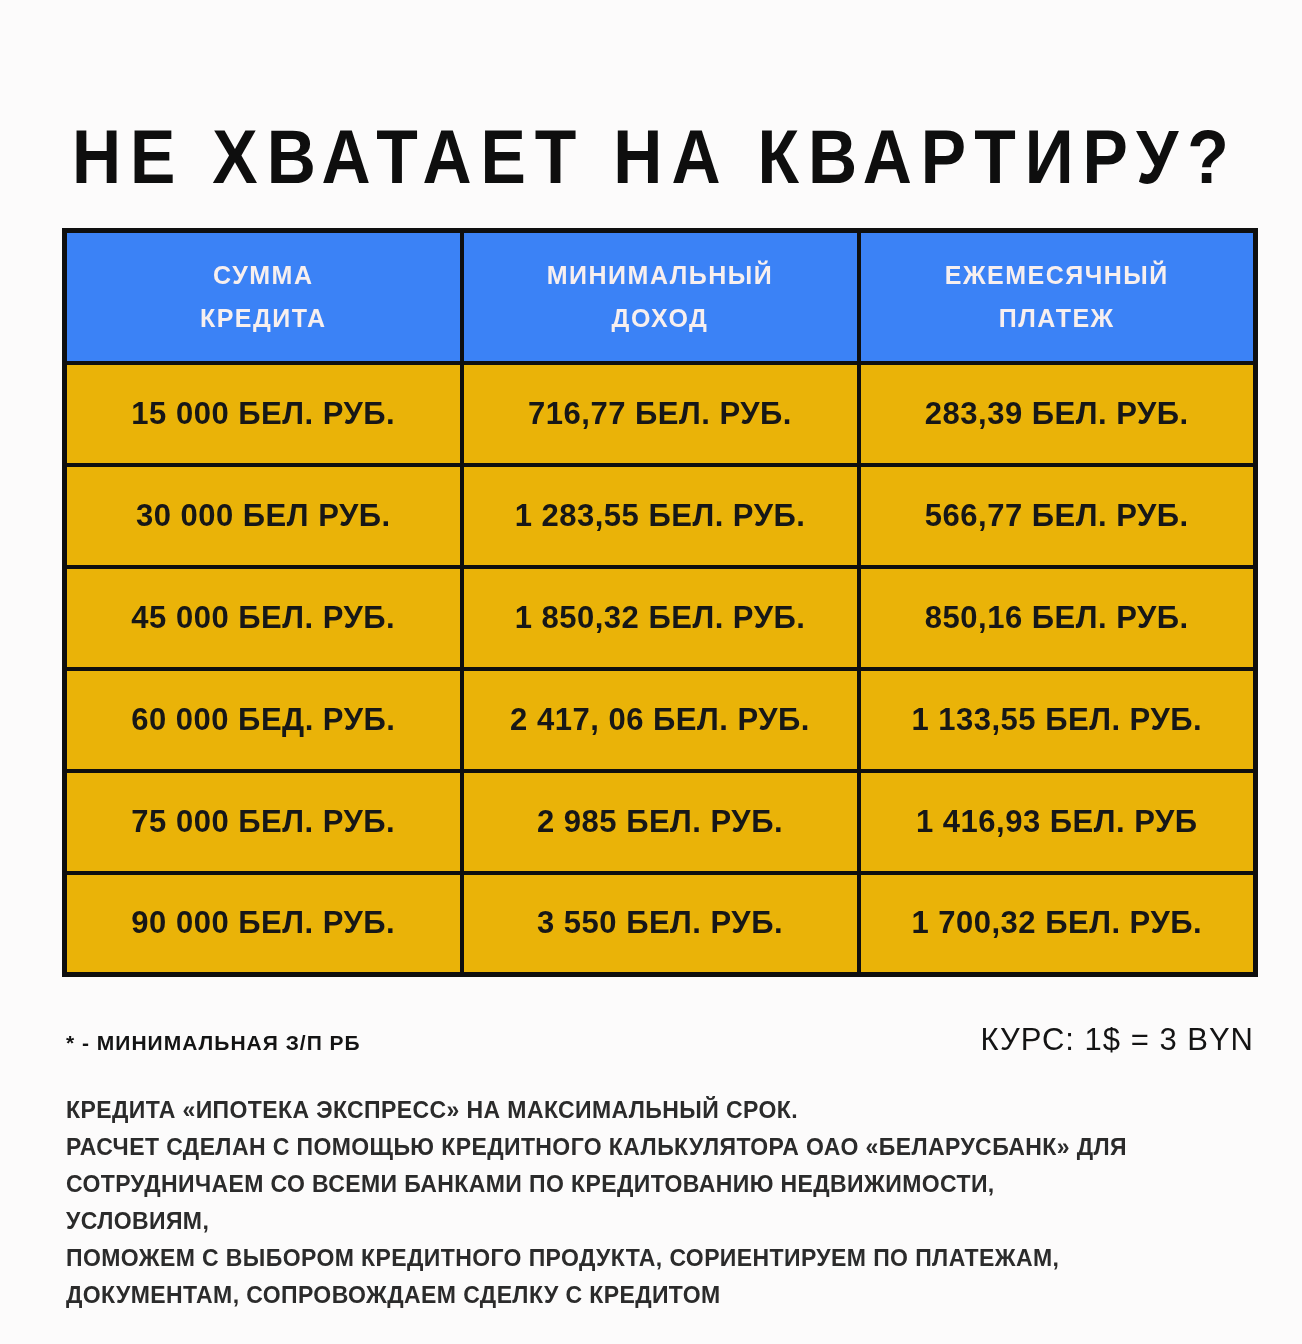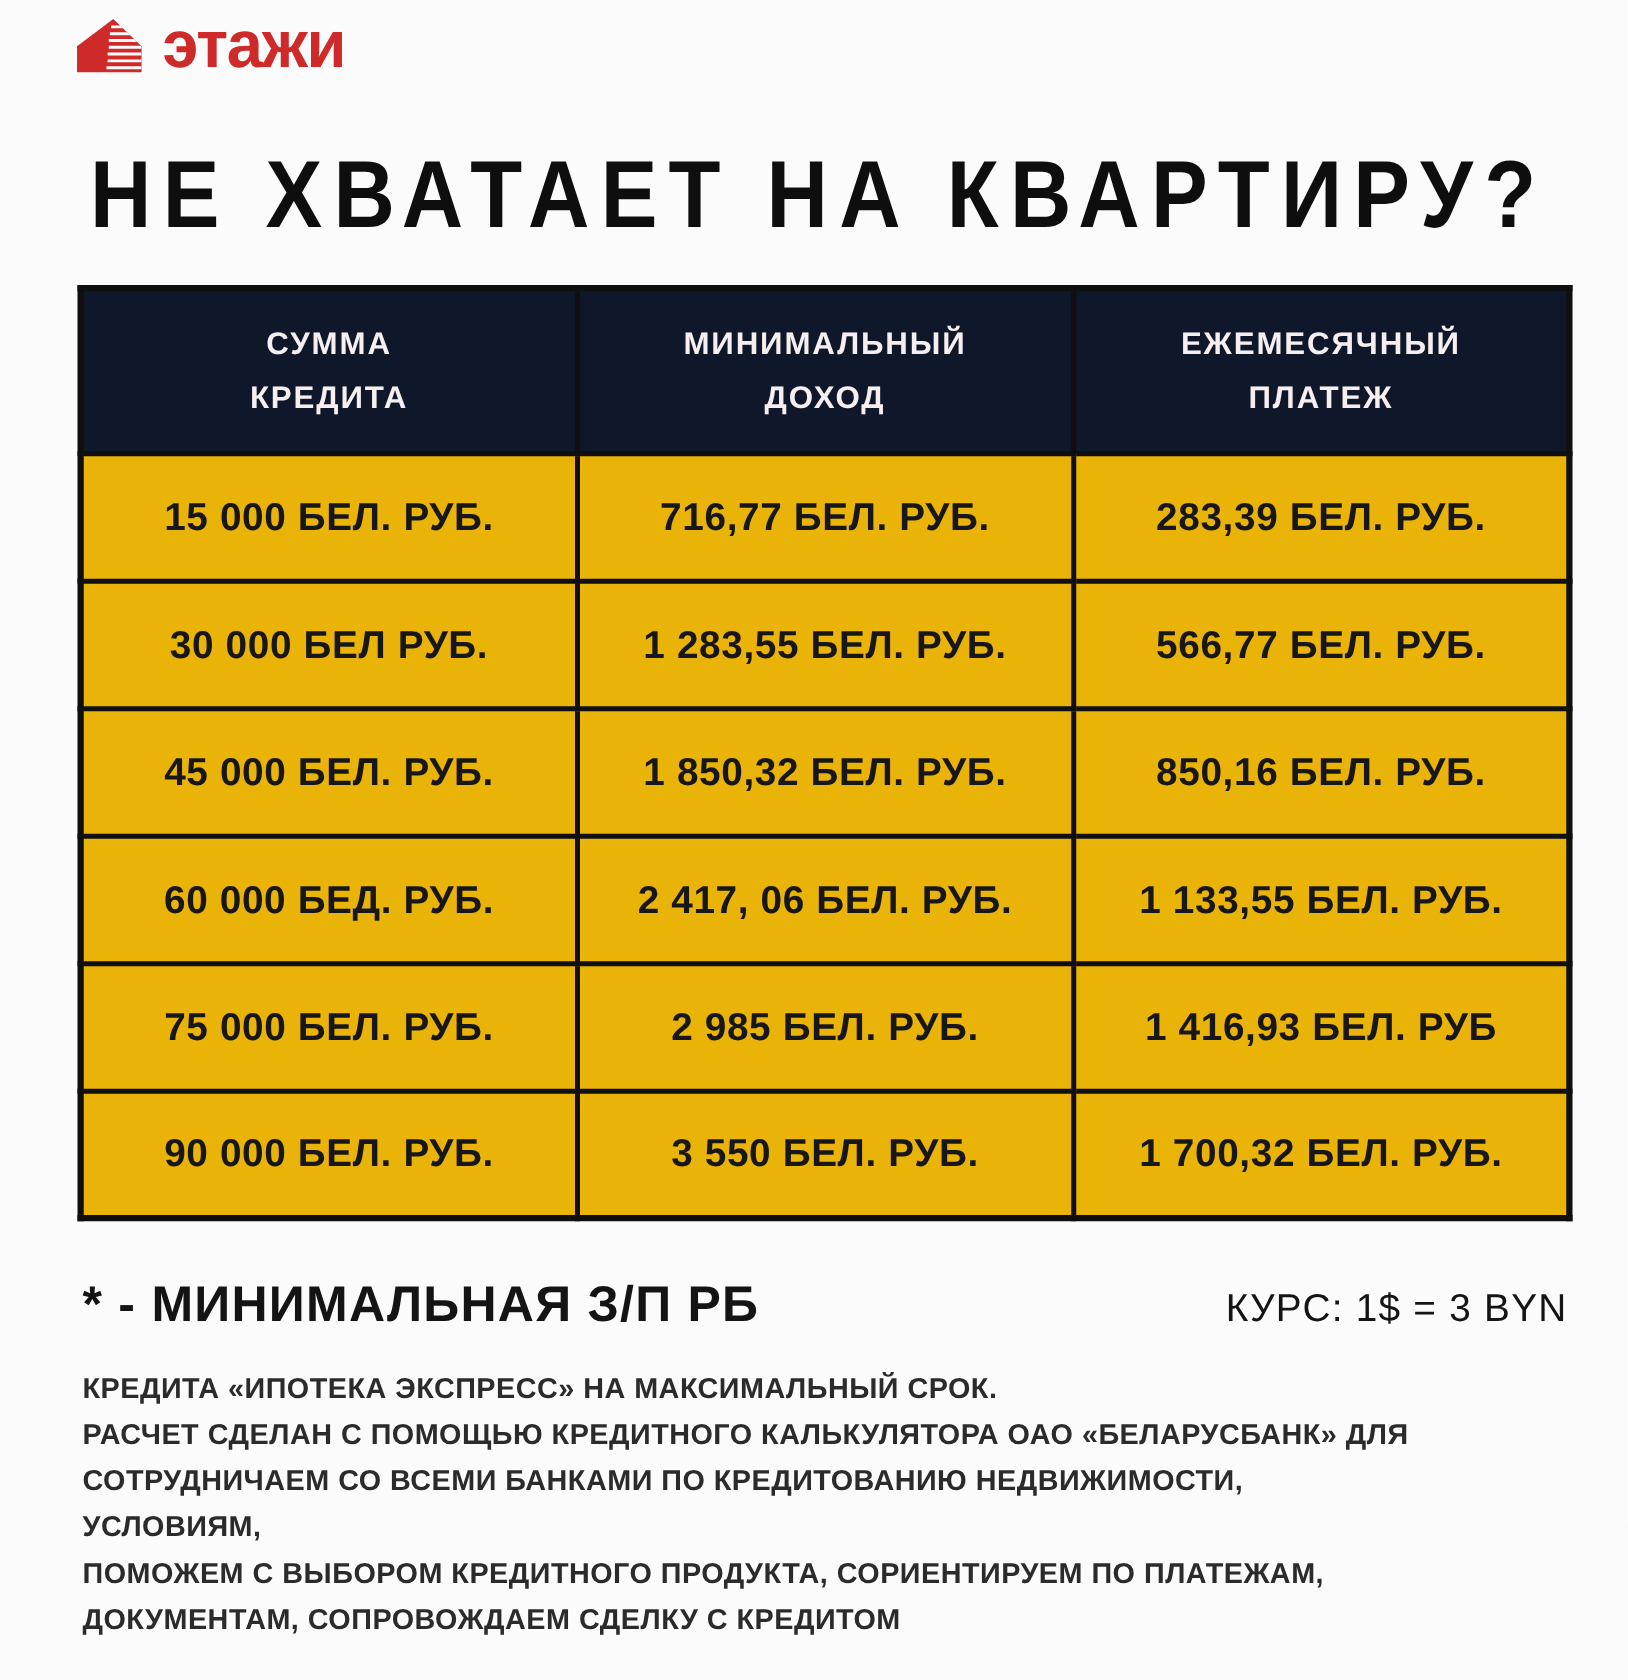--- a/index.html
+++ b/index.html
@@ -34,74 +34,54 @@
   table.credit-table {
     width:100%; border-collapse:collapse;
     border:5px solid #0f0f0f;
     table-layout:fixed;
   }
   table.credit-table th, table.credit-table td {
     border:4px solid #0f0f0f;
     text-align:center; vertical-align:middle;
   }
   table.credit-table th {
-    background:#0f172a; color:#f7efef;
+    background:#3b82f6; color:#f7efef;
     height:132px;
     font-size:25px; font-weight:bold; letter-spacing:1.5px;
     line-height:1.7;
   }
   table.credit-table th .hline { display:block; }
   table.credit-table td {
     background:#eab308; color:#171717;
     height:102px;
     font-size:31px; font-weight:bold; letter-spacing:0.5px;
     white-space:nowrap;
   }
 
   
   .footnote {
     position:absolute; top:1022px; left:66px; right:48px;
     display:flex; justify-content:space-between; align-items:baseline;
   }
-  .footnote-left  { font-size:40px; font-weight:bold; color:#141414; letter-spacing:1px; }
+  .footnote-left  { font-size:21px; font-weight:bold; color:#141414; letter-spacing:1px; }
   .footnote-right { font-size:31px; font-weight:normal; color:#141414; letter-spacing:1px; }
 
   
   .disclaimer {
     position:absolute; top:1092px; left:66px; width:1185px;
     font-size:23px; font-weight:bold; color:#2b2b2b;
     letter-spacing:0.4px;
   }
   .disclaimer .dline { display:block; line-height:37px; white-space:nowrap; }
 </style>
 </head>
 <body>
 
 <div class="page">
 
-  <div class="logo">
-    <svg class="logo-icon" viewBox="0 0 64 52" xmlns="http://www.w3.org/2000/svg" aria-hidden="true">
-      <defs>
-        <clipPath id="lgclip">
-          <path d="M4 50 L4 27 L36 3 L61 27 L61 50 Z"></path>
-        </clipPath>
-      </defs>
-      <path d="M4 50 L4 27 L36 3 L61 27 L61 50 Z" fill="#cf2a2a"></path>
-      <g clip-path="url(#lgclip)" stroke="#fcfbfb" stroke-width="2.6">
-        <line x1="34" y1="10" x2="64" y2="10"></line>
-        <line x1="33" y1="16" x2="64" y2="16"></line>
-        <line x1="32" y1="22" x2="64" y2="22"></line>
-        <line x1="32" y1="28" x2="64" y2="28"></line>
-        <line x1="31" y1="34" x2="64" y2="34"></line>
-        <line x1="31" y1="40" x2="64" y2="40"></line>
-        <line x1="30" y1="46" x2="64" y2="46"></line>
-      </g>
-    </svg>
-    <div class="logo-text">этажи</div>
-  </div>
 
   <div class="title">НЕ ХВАТАЕТ НА КВАРТИРУ?</div>
 
   <div class="credit-table-wrap">
     <table class="credit-table">
       <thead>
         <tr>
           <th>
             <span class="hline">СУММА</span>
             <span class="hline">КРЕДИТА</span>

